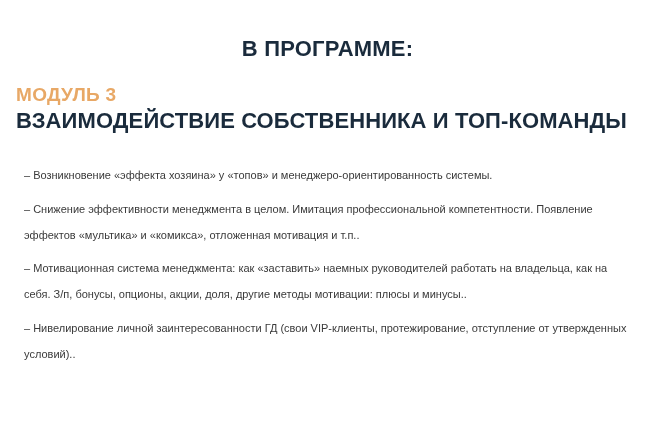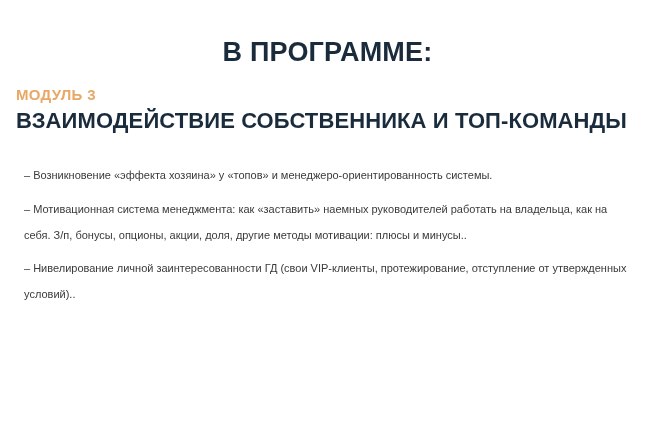--- a/index.html
+++ b/index.html
@@ -19,35 +19,35 @@
     height: 445px;
     background: #ffffff;
     box-sizing: border-box;
   }
   .page-title {
     position: absolute;
     top: 17px;
     left: 0;
     width: 655px;
     text-align: center;
-    font-size: 27px;
+    font-size: 22px;
     font-weight: bold;
     letter-spacing: 0.2px;
     color: #1a2b3c;
     line-height: 34px;
     white-space: nowrap;
   }
   .module-block {
     position: absolute;
     top: 86px;
     left: 16px;
     width: 625px;
   }
   .module-kicker {
-    font-size: 15px;
+    font-size: 19px;
     font-weight: bold;
     letter-spacing: 0.3px;
     color: #e8a866;
     line-height: 17px;
     margin: 0 0 7px 0;
   }
   .module-heading {
     font-size: 22px;
     font-weight: bold;
     letter-spacing: 0.1px;
@@ -82,17 +82,18 @@
 
   <h1 class="page-title">В ПРОГРАММЕ:</h1>
 
   <div class="module-block">
     <div class="module-kicker">МОДУЛЬ 3</div>
     <h2 class="module-heading">ВЗАИМОДЕЙСТВИЕ СОБСТВЕННИКА И ТОП-КОМАНДЫ</h2>
   </div>
 
   <ul class="body-list">
     <li class="body-item">– Возникновение «эффекта хозяина» у «топов» и менеджеро-ориентированность системы.</li>
+    <li class="body-item">– Снижение эффективности менеджмента в целом. Имитация профессиональной компетентности. Появление эффектов «мультика» и «комикса», отложенная мотивация и т.п..</li>
     <li class="body-item">– Мотивационная система менеджмента: как «заставить» наемных руководителей работать на владельца, как на себя. З/п, бонусы, опционы, акции, доля, другие методы мотивации: плюсы и минусы..</li>
     <li class="body-item">– Нивелирование личной заинтересованности ГД (свои VIP-клиенты, протежирование, отступление от утвержденных условий)..</li>
   </ul>
 
 </div>
 
 </body></html>

